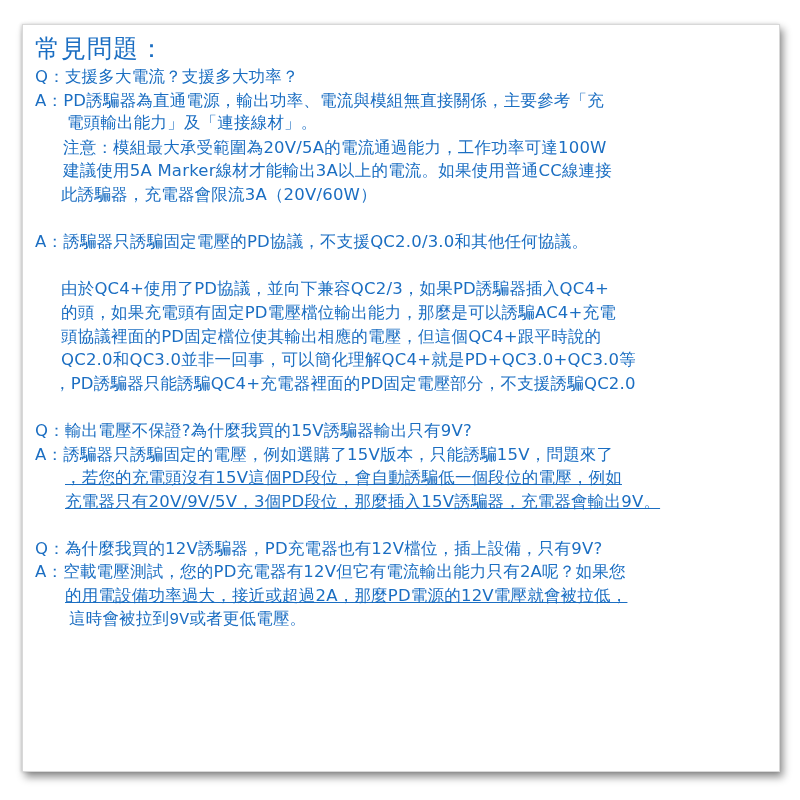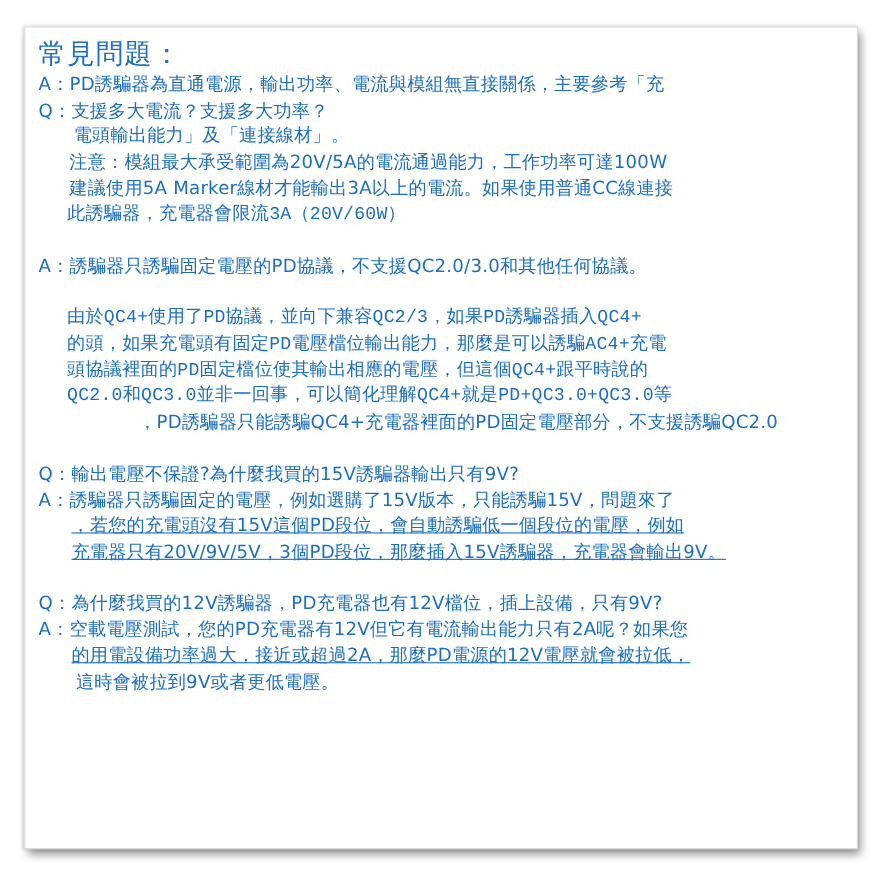--- a/index.html
+++ b/index.html
@@ -22,34 +22,34 @@
       font-size: 25px; line-height: 32px; height: 32px; letter-spacing: 1px;
       white-space: nowrap;
     }
     .line {
       font-size: 16.5px; line-height: 23.6px; height: 23.6px; white-space: nowrap;
       letter-spacing: 0.2px;
     }
     .blank { height: 23.6px; }
     .ind1 { padding-left: 32px; font-family: Liberation Mono, monospace; }
     .ind2 { padding-left: 28px; }
-    .ind3 { padding-left: 26px; font-family: Liberation Mono, monospace; }
-    .ind5 { padding-left: 19px; text-align: center; }
+    .ind3 { padding-left: 26px; }
+    .ind5 { padding-left: 19px; }
     .ind6 { padding-left: 30px; text-decoration: underline; }
-    .ind7 { padding-left: 34px; }
+    .ind7 { padding-left: 34px; font-family: Liberation Mono, monospace; }
   </style>
 </head>
 <body>
 
 <div class="card">
   <div class="content">
     <div class="title">常見問題：</div>
 
+    <div class="line">Q：支援多大電流？支援多大功率？</div>
     <div class="line">A：PD誘騙器為直通電源，輸出功率、電流與模組無直接關係，主要參考「充</div>
-    <div class="line">Q：支援多大電流？支援多大功率？</div>
     <div class="line ind1">電頭輸出能力」及「連接線材」。</div>
     <div class="line ind2">注意：模組最大承受範圍為20V/5A的電流通過能力，工作功率可達100W</div>
     <div class="line ind2">建議使用5A Marker線材才能輸出3A以上的電流。如果使用普通CC線連接</div>
     <div class="line ind3">此誘騙器，充電器會限流3A（20V/60W）</div>
     <div class="blank"></div>
 
     <div class="line">A：誘騙器只誘騙固定電壓的PD協議，不支援QC2.0/3.0和其他任何協議。</div>
     <div class="blank"></div>
     <div class="line ind3">由於QC4+使用了PD協議，並向下兼容QC2/3，如果PD誘騙器插入QC4+</div>
     <div class="line ind3">的頭，如果充電頭有固定PD電壓檔位輸出能力，那麼是可以誘騙AC4+充電</div>

